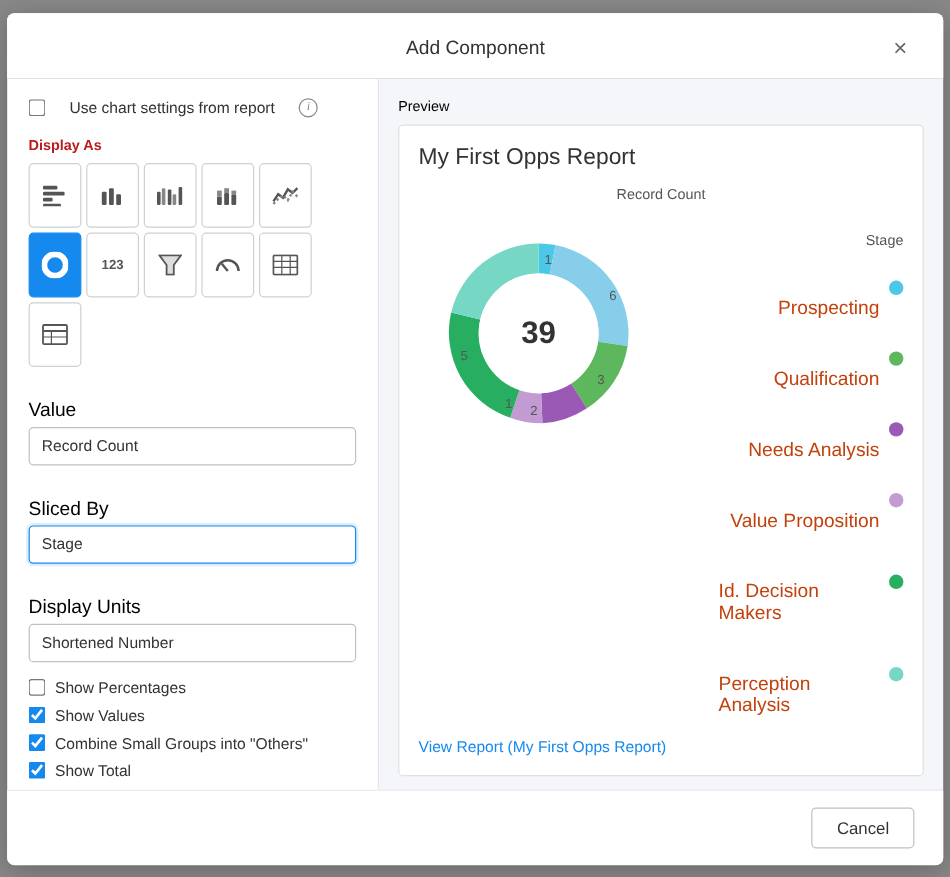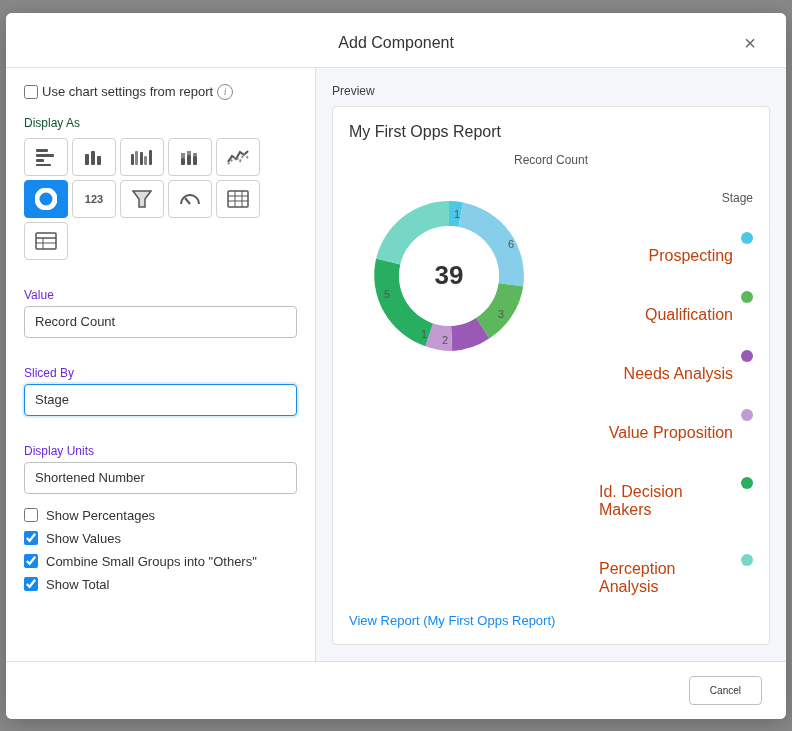--- a/index.html
+++ b/index.html
@@ -73,21 +73,21 @@
     .left-panel::-webkit-scrollbar-thumb { background: #ccc; border-radius: 3px; }
     .right-panel {
       flex: 1;
       background: #f4f6f9;
       padding: 16px;
       overflow-y: auto;
     }
     .use-chart-row {
       display: flex;
       align-items: center;
-      gap: 4px;
+      gap: 20px;
       margin-bottom: 16px;
     }
     .use-chart-row input[type=checkbox] { width: 14px; height: 14px; }
     .use-chart-label {
       font-size: 13px;
       color: #333;
     }
     .info-icon {
       display: inline-flex;
       align-items: center;
@@ -97,23 +97,23 @@
       border-radius: 50%;
       border: 1.5px solid #888;
       font-size: 10px;
       color: #888;
       cursor: pointer;
       font-style: italic;
       font-family: serif;
     }
     .section-label {
       font-size: 12px;
-      color: #14532d;
+      color: #b91c1c;
       margin-bottom: 8px;
-      font-weight: 400;
+      font-weight: 700;
     }
     .display-as-grid {
       display: grid;
       grid-template-columns: repeat(5, 44px);
       gap: 4px;
       margin-bottom: 4px;
     }
     .display-as-grid-2 {
       display: grid;
       grid-template-columns: repeat(5, 44px);
@@ -121,42 +121,42 @@
       margin-bottom: 4px;
     }
     .display-as-grid-3 {
       display: grid;
       grid-template-columns: 44px;
       gap: 4px;
       margin-bottom: 16px;
     }
     .chart-type-btn {
       width: 44px;
-      height: 38px;
+      height: 54px;
       border: 1.5px solid #d0d0d0;
       background: #fff;
       border-radius: 4px;
       cursor: pointer;
       display: flex;
       align-items: center;
       justify-content: center;
       color: #555;
       font-size: 16px;
     }
     .chart-type-btn.active {
       background: #1589ee;
       border-color: #1589ee;
       color: #fff;
     }
     .form-group {
       margin-bottom: 14px;
     }
     .form-group .form-label {
-      font-size: 12px;
-      color: #6d28d9;
+      font-size: 16px;
+      color: #000000;
       margin-bottom: 4px;
       display: block;
       margin-top: 28px;
     }
     .form-input {
       width: 100%;
       height: 32px;
       border: 1px solid #c0c0c0;
       border-radius: 4px;
       padding: 0 10px;
@@ -180,31 +180,31 @@
       height: 14px;
       accent-color: #1589ee;
     }
     .checkbox-label {
       font-size: 13px;
       color: #333;
     }
     
     .preview-label {
       font-size: 12px;
-      color: #404040;
+      color: #000000;
       margin-bottom: 8px;
     }
     .preview-card {
       background: #fff;
       border-radius: 4px;
       border: 1px solid #e0e0e0;
       padding: 16px;
     }
     .preview-report-title {
-      font-size: 16px;
+      font-size: 19px;
       font-weight: 400;
       color: #333;
       margin-bottom: 12px;
     }
     .chart-area {
       display: flex;
       align-items: flex-start;
       gap: 20px;
     }
     .legend {
@@ -251,21 +251,21 @@
       padding: 14px 24px;
       border-top: 1px solid #e0e0e0;
       background: #fff;
       border-radius: 0 0 6px 6px;
     }
     .btn-cancel {
       background: #fff;
       border: 1px solid #c0c0c0;
       border-radius: 4px;
       padding: 8px 20px;
-      font-size: 10px;
+      font-size: 14px;
       color: #333;
       cursor: pointer;
     }
     .btn-add {
       background: #1589ee;
       border: none;
       border-radius: 4px;
       padding: 8px 24px;
       font-size: 14px;
       color: #fff;

